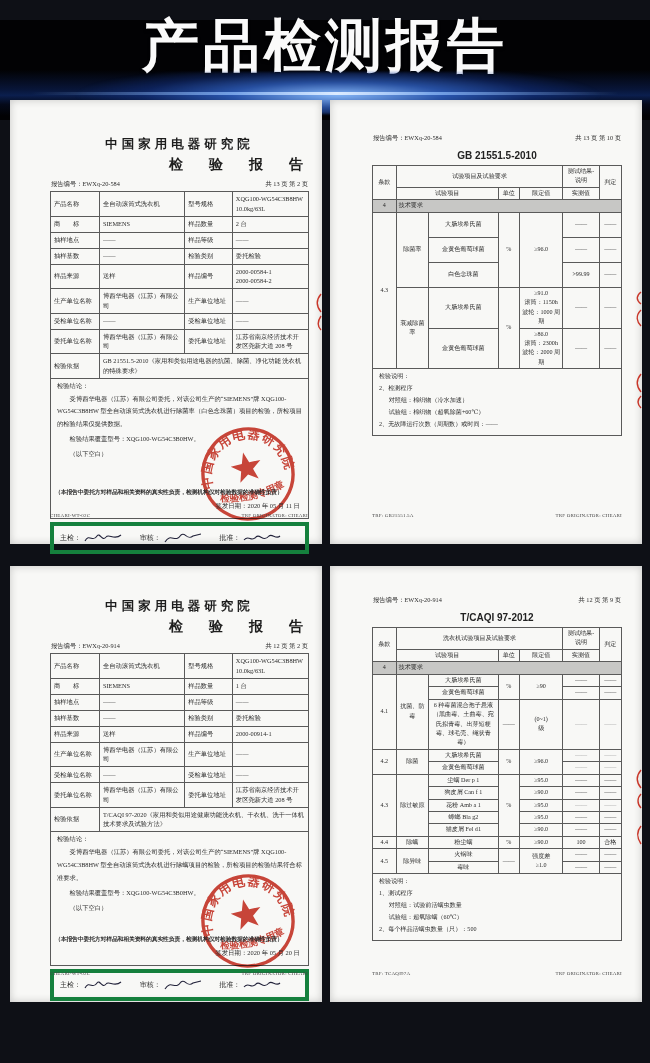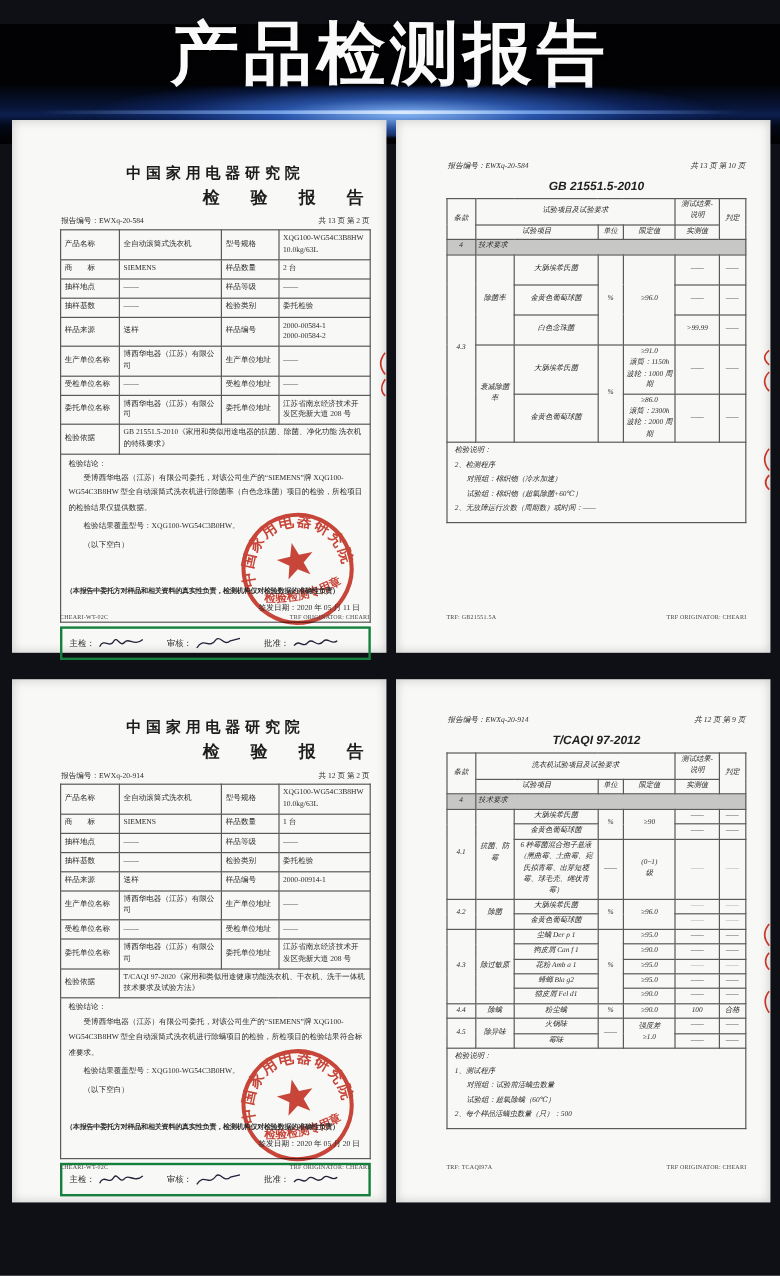--- a/index.html
+++ b/index.html
@@ -39,28 +39,28 @@
   .meta{display:flex;justify-content:space-between;font-size:6.3px;margin:0 1px 2px;}
   table.info{width:100%;border-collapse:collapse;font-size:6.3px;table-layout:fixed;}
   table.info td{border:1px solid #5a5a5a;padding:2px 3px;line-height:1.55;height:11px;vertical-align:middle;}
   .c-l1{width:19%;} .c-v1{width:33%;} .c-l2{width:18.5%;} .c-v2{width:29.5%;}
   .ml{white-space:pre-line;}
   .concl{position:relative;border:1px solid #5a5a5a;border-top:none;height:140px;font-size:6.3px;padding:3px 6px;box-sizing:border-box;}
   .concl .para{margin:2px 0;line-height:2.05;text-indent:2em;}
   .blank-note{margin-top:4px;text-indent:2em;}
   .disclaimer{position:absolute;left:4px;right:4px;bottom:21px;font-weight:bold;font-size:5.9px;letter-spacing:-.2px;}
   .issue-date{position:absolute;right:8px;bottom:7px;font-size:6.4px;}
-  .sig-row{border:2px solid #15803d;margin-top:3px;height:24px;display:flex;align-items:center;font-size:7px;padding:0 6px;}
+  .sig-row{border:4px solid #15803d;margin-top:3px;height:24px;display:flex;align-items:center;font-size:7px;padding:0 6px;}
   .sig-block{display:flex;align-items:center;flex:1;}
   .sig-svg{margin-left:2px;}
   .pfoot{position:absolute;left:40px;right:14px;bottom:26px;display:flex;justify-content:space-between;font-size:5px;color:#454545;letter-spacing:.2px;}
   
   .stamp{position:absolute;width:100px;height:100px;right:10px;bottom:-6px;transform:rotate(-13deg);opacity:.92;mix-blend-mode:multiply;}
   
-  .test-inner{padding:34px 20px 0 42px;font-style:italic;}
+  .test-inner{padding:34px 20px 0 42px;}
   .standard{margin:7px 0 4px;text-align:center;font-weight:bold;font-size:10px;font-family:"Liberation Sans","DejaVu Sans",sans-serif;color:#222;}
   table.test{width:100%;border-collapse:collapse;font-size:6.1px;text-align:center;table-layout:fixed;}
   table.test td{border:1px solid #5a5a5a;padding:1px 2px;line-height:1.55;vertical-align:middle;}
   .t-clause{width:9.5%;} .t-group{width:13%;} .t-item{width:28%;} .t-unit{width:8.5%;} .t-limit{width:17.5%;} .t-meas{width:14.5%;} .t-verd{width:9%;}
   tr.sec td{background:#c7c7c5;}
   td.left{text-align:left;padding-left:5px;}
   tr.r24 td{height:22px;}
   tr.r30 td{height:30px;}
   td.dim{color:#9a9a9a;}
   .notes{border:1px solid #5a5a5a;border-top:none;font-size:6.1px;padding:2px 6px 4px;line-height:1.95;}

